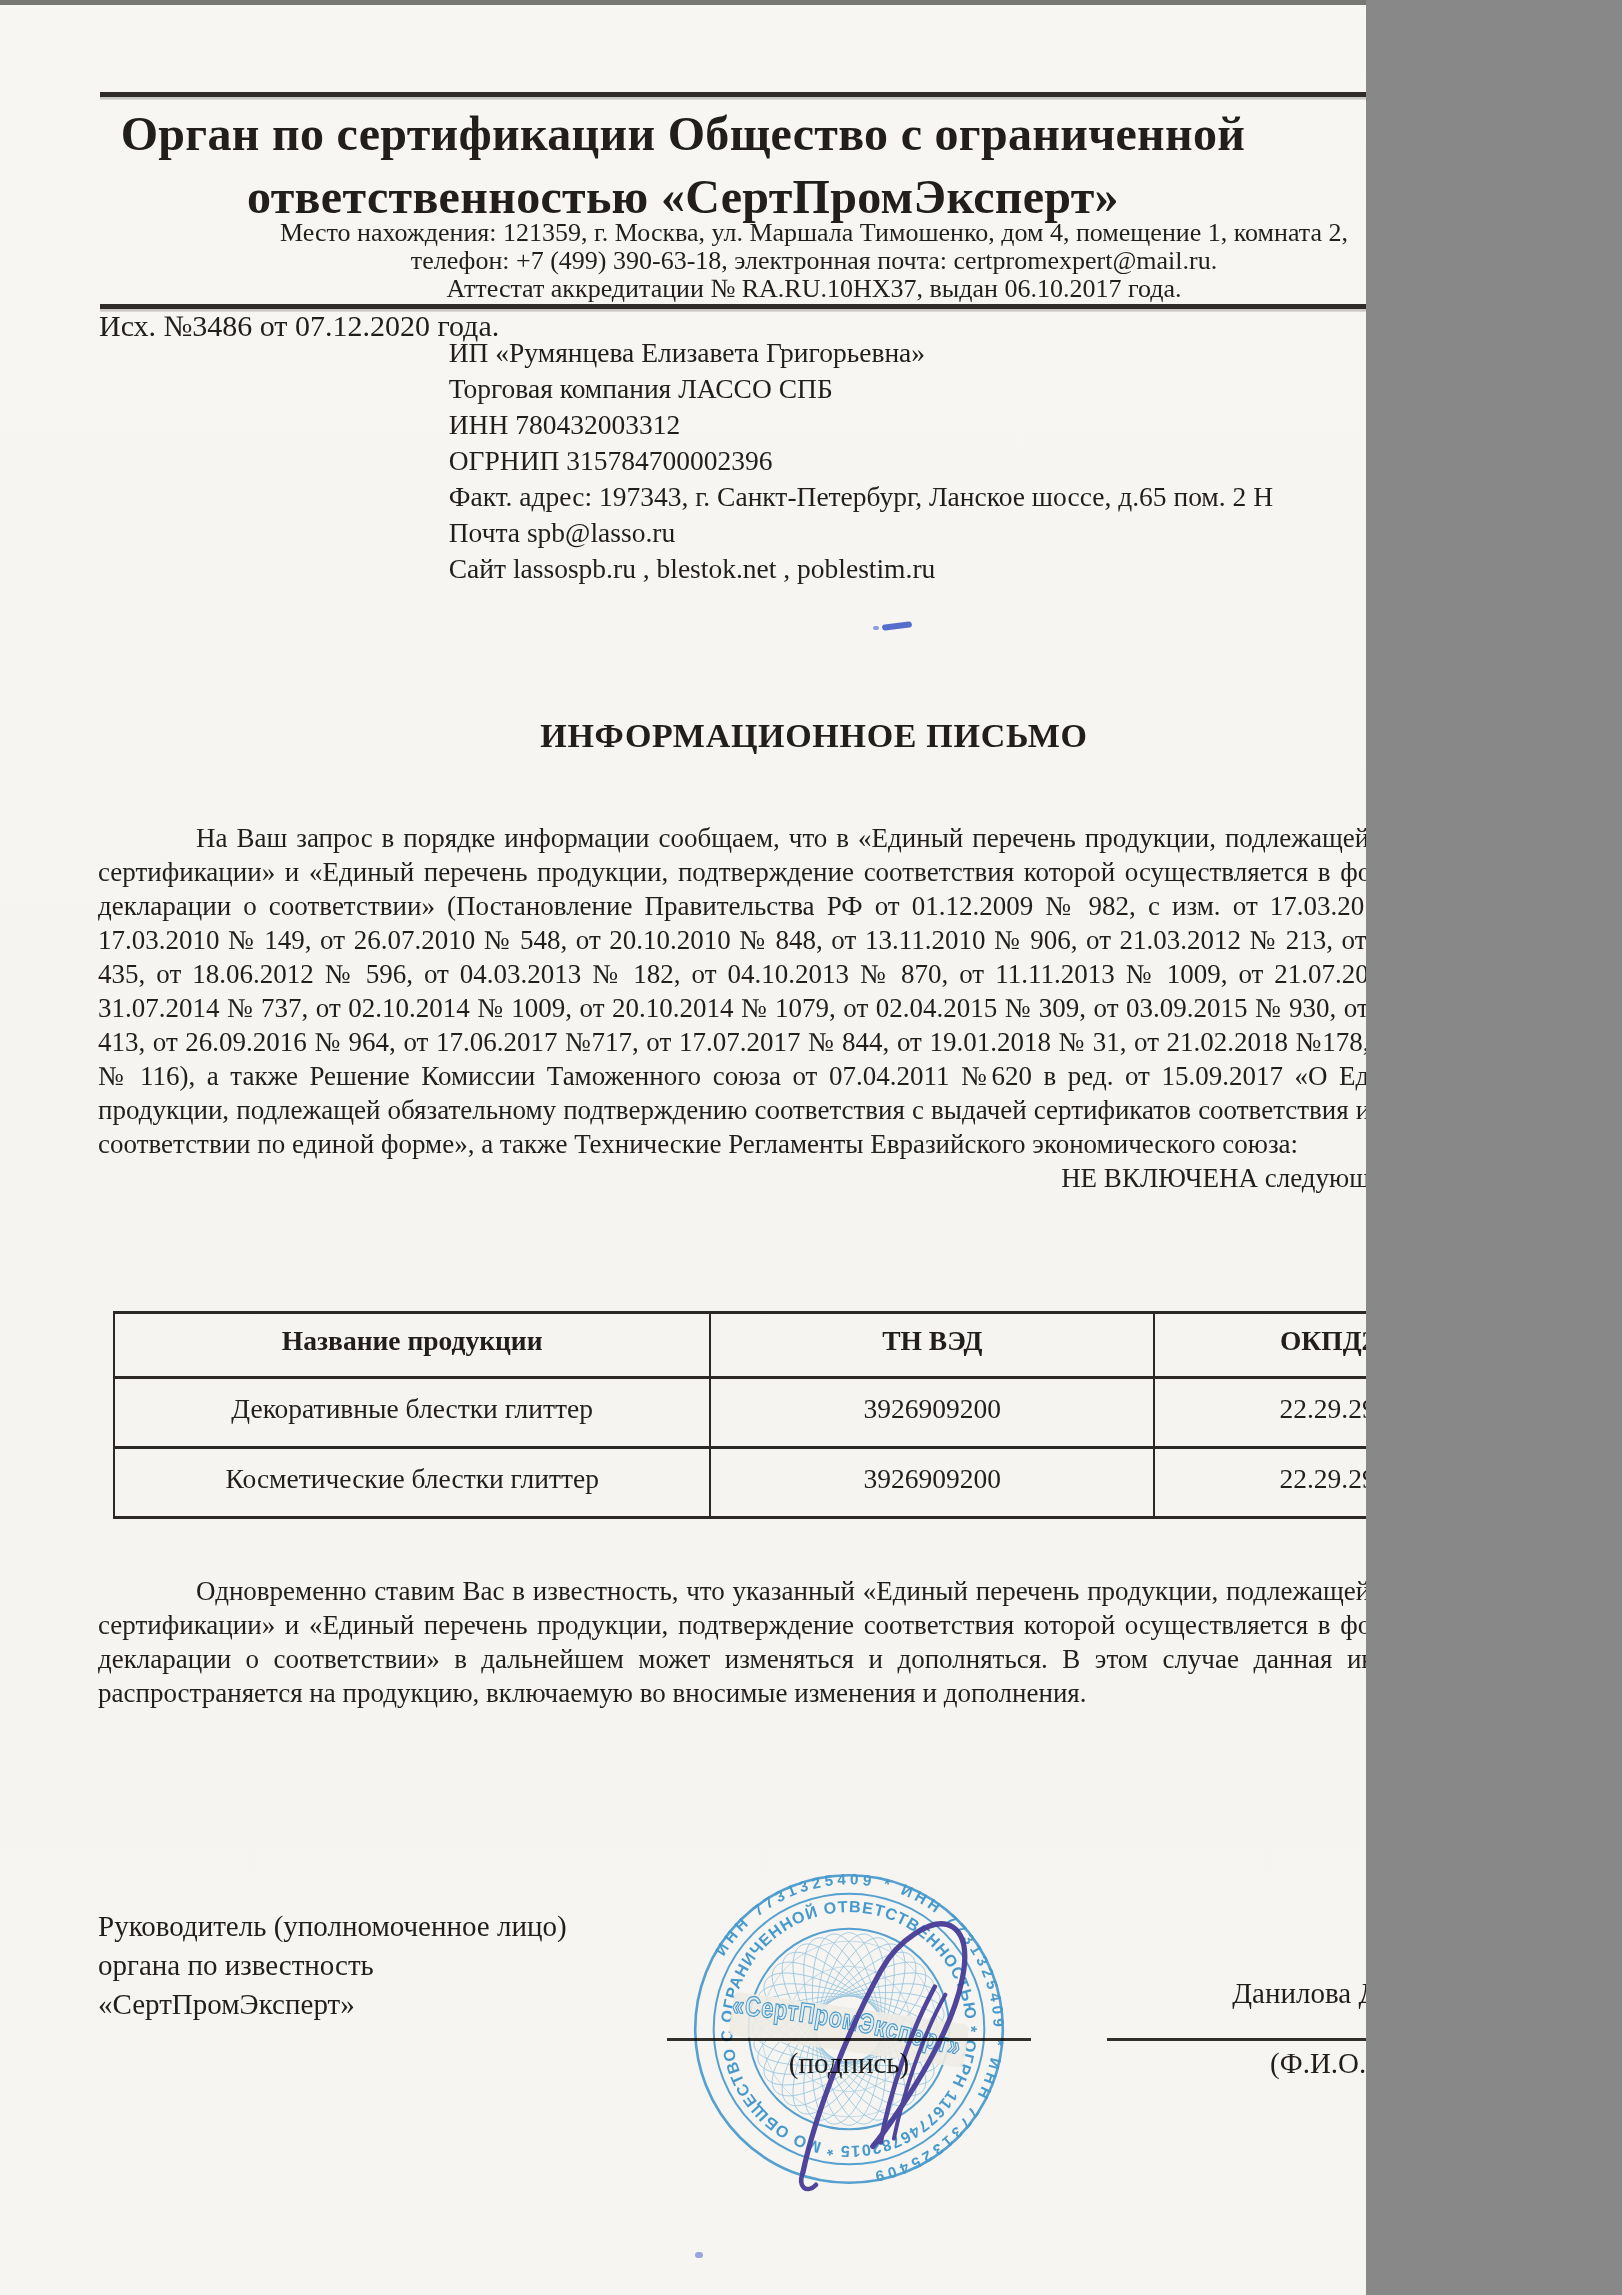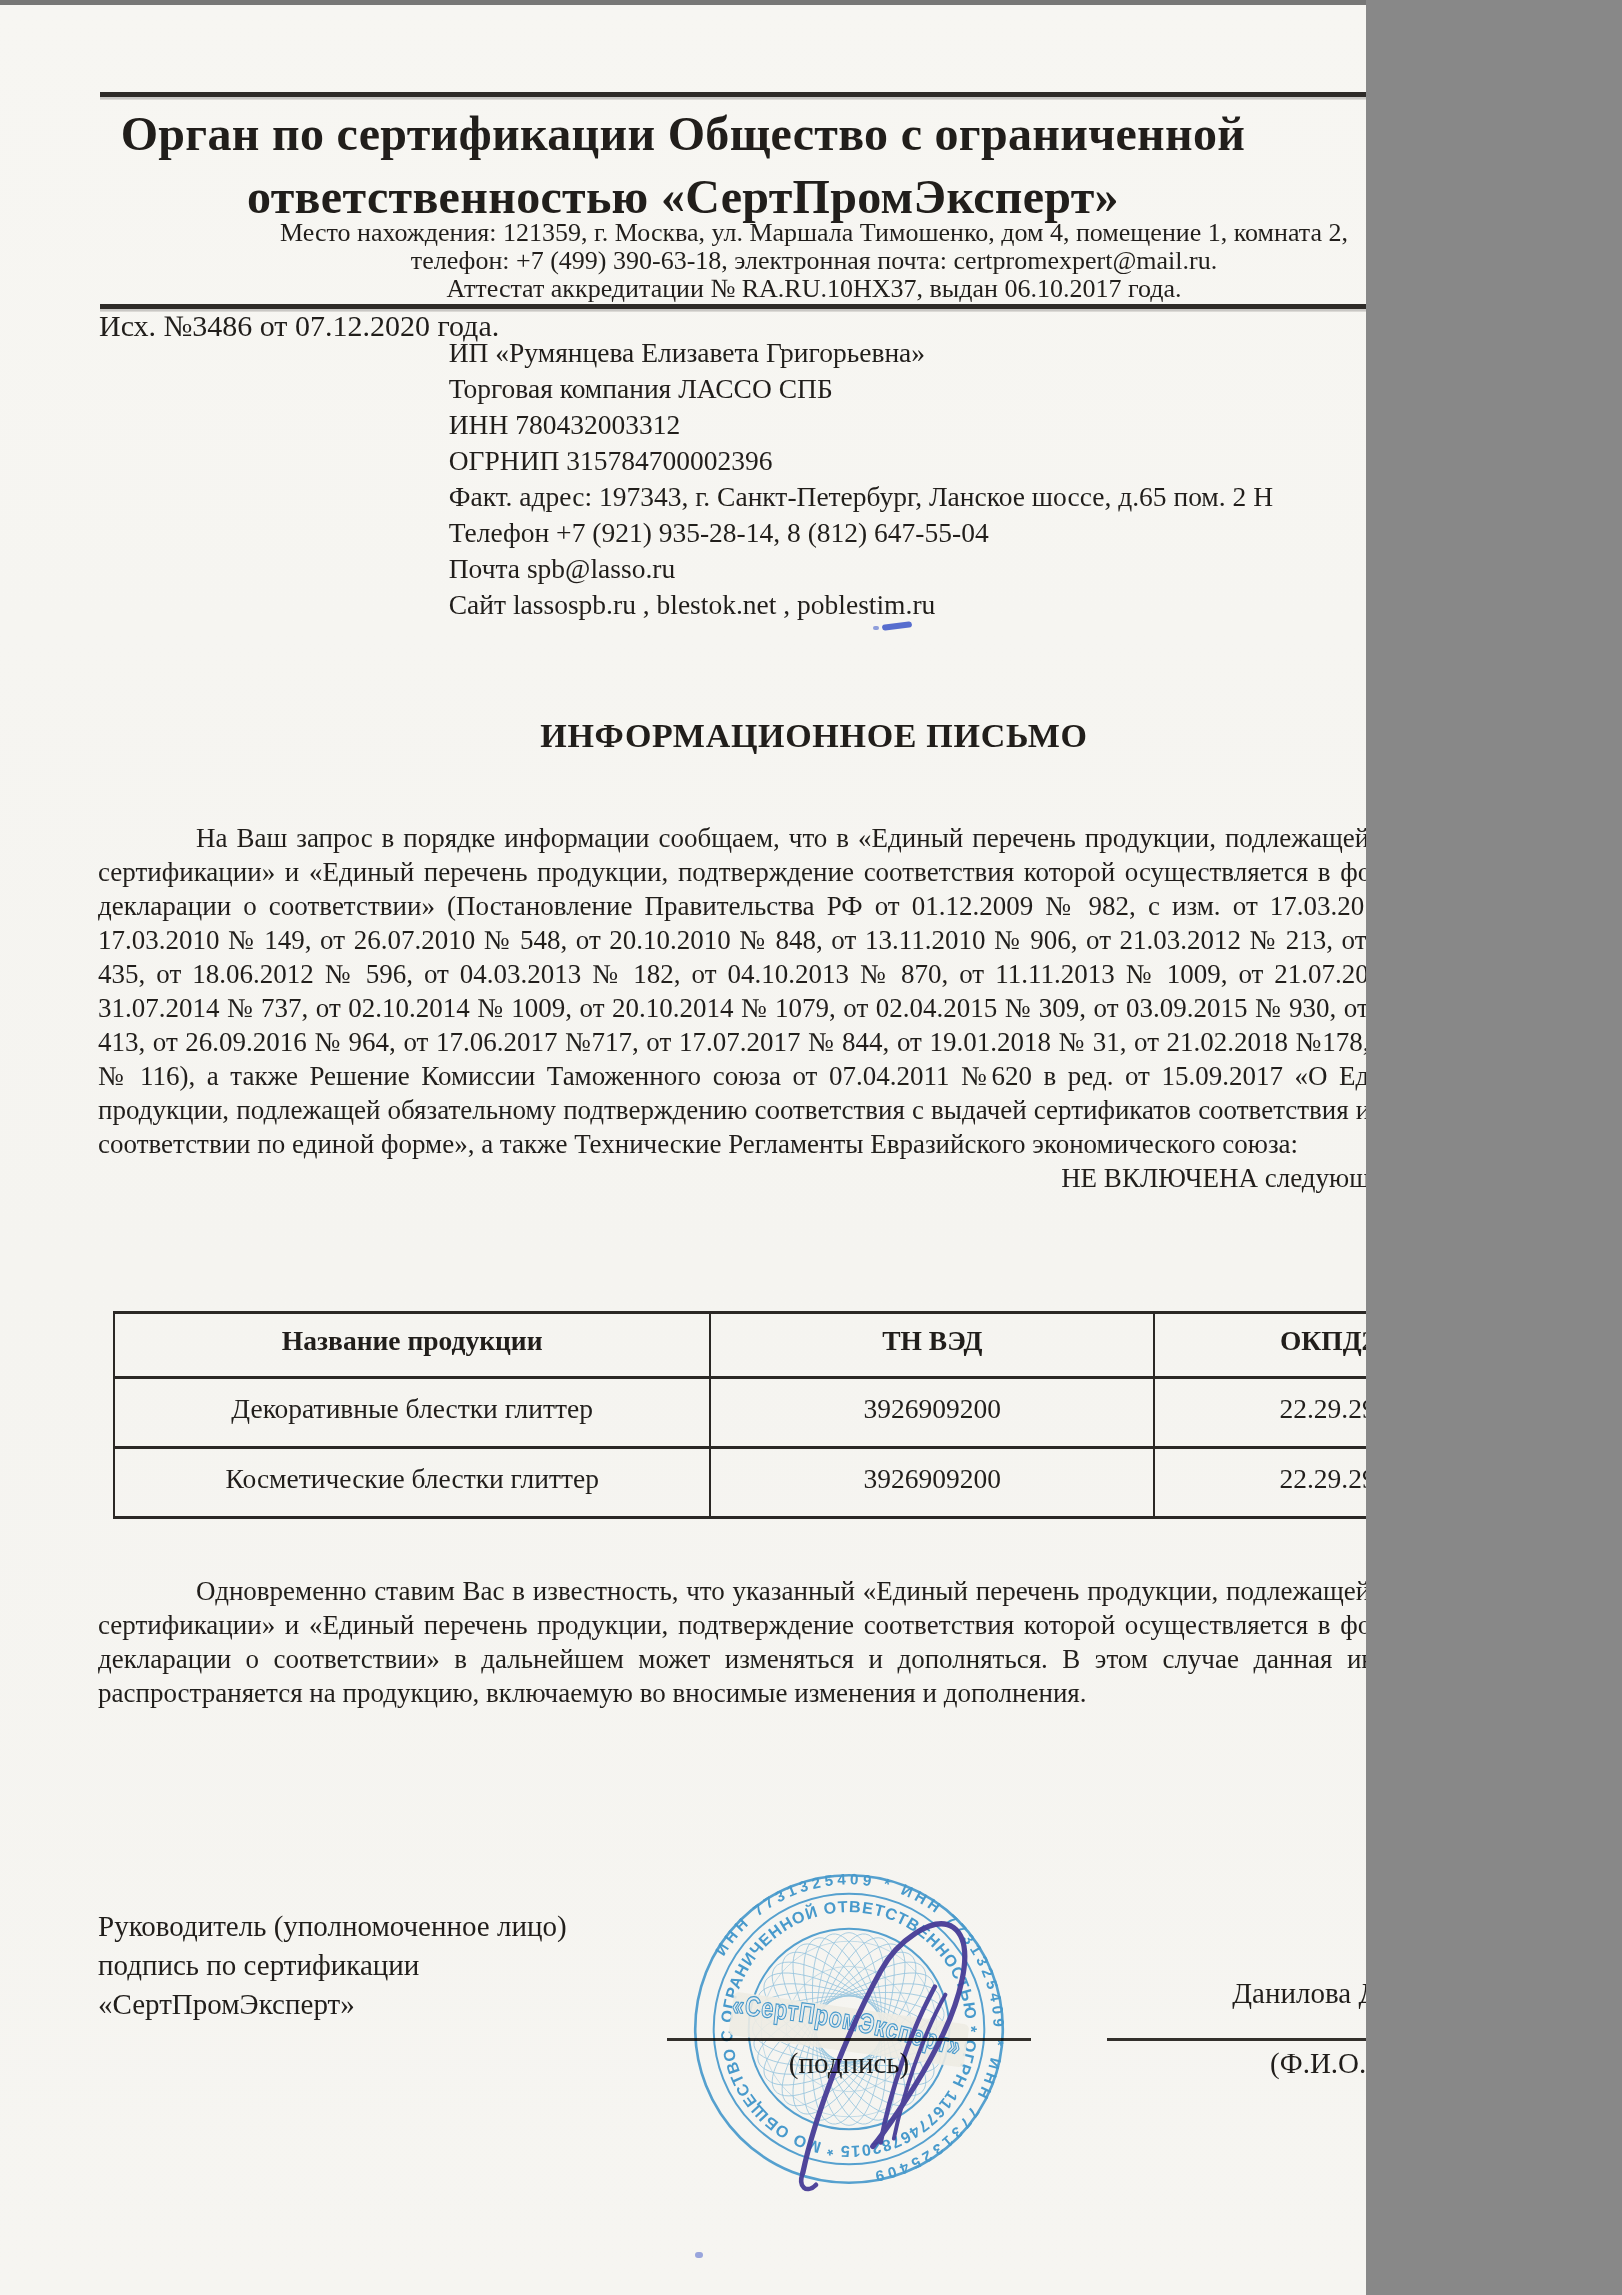--- a/index.html
+++ b/index.html
@@ -85,21 +85,20 @@
   <div class="rule rule-bottom"></div>
 
   <div class="outgoing">Исх. №3486 от 07.12.2020 года.</div>
 
   <div class="recipient">
     <div>ИП «Румянцева Елизавета Григорьевна»</div>
     <div>Торговая компания ЛАССО СПБ</div>
     <div>ИНН 780432003312</div>
     <div>ОГРНИП 315784700002396</div>
     <div>Факт. адрес: 197343, г. Санкт-Петербург, Ланское шоссе, д.65 пом. 2 Н</div>
-    <div>Телефон +7 (921) 935-28-14, 8 (812) 647-55-04</div>
     <div>Почта spb@lasso.ru</div>
     <div>Сайт lassospb.ru ,  blestok.net , poblestim.ru</div>
   </div>
 
   <div class="letter-title">ИНФОРМАЦИОННОЕ ПИСЬМО</div>
 
   <div class="body-block">
     <p class="para">На Ваш запрос в порядке информации сообщаем, что в «Единый перечень продукции, подлежащей обязательной сертификации» и «Единый перечень продукции, подтверждение соответствия которой осуществляется в форме принятия декларации о соответствии» (Постановление Правительства РФ от 01.12.2009 № 982, с изм. от 17.03.2010 № 148, от 17.03.2010 № 149, от 26.07.2010 № 548, от 20.10.2010 № 848, от 13.11.2010 № 906, от 21.03.2012 № 213, от 04.05.2012 № 435, от 18.06.2012 № 596, от 04.03.2013 № 182, от 04.10.2013 № 870, от 11.11.2013 № 1009, от 21.07.2014 № 677, от 31.07.2014 № 737, от 02.10.2014 № 1009, от 20.10.2014 № 1079, от 02.04.2015 № 309, от 03.09.2015 № 930, от 14.05.2016 № 413, от 26.09.2016 № 964, от 17.06.2017 №717, от 17.07.2017 № 844, от 19.01.2018 № 31, от 21.02.2018 №178, от 10.02.2020 № 116), а также Решение Комиссии Таможенного союза от 07.04.2011 №620 в ред. от 15.09.2017 «О Едином перечне продукции, подлежащей обязательному подтверждению соответствия с выдачей сертификатов соответствия и деклараций о соответствии по единой форме», а также Технические Регламенты Евразийского экономического союза:</p>
     <p class="para not-included">НЕ ВКЛЮЧЕНА следующая продукция:</p>
   </div>
@@ -128,21 +127,21 @@
         <td>3926909200</td>
         <td>22.29.29</td>
       </tr>
     </tbody>
   </table>
 
   <p class="para para2">Одновременно ставим Вас в известность, что указанный «Единый перечень продукции, подлежащей обязательной сертификации» и «Единый перечень продукции, подтверждение соответствия которой осуществляется в форме принятия декларации о соответствии» в дальнейшем может изменяться и дополняться. В этом случае данная информация не распространяется на продукцию, включаемую во вносимые изменения и дополнения.</p>
 
   <div class="footer-left">
     <div>Руководитель (уполномоченное лицо)</div>
-    <div>подпись по сертификации</div>
+    <div>органа по известность</div>
     <div>«СертПромЭксперт»</div>
   </div>
 
   <div class="sig-line left"></div>
   <div class="sig-caption">(подпись)</div>
 
   <div class="fio-name">Данилова Д.И.</div>
   <div class="sig-line right"></div>
   <div class="fio-caption">(Ф.И.О.)</div>
 

